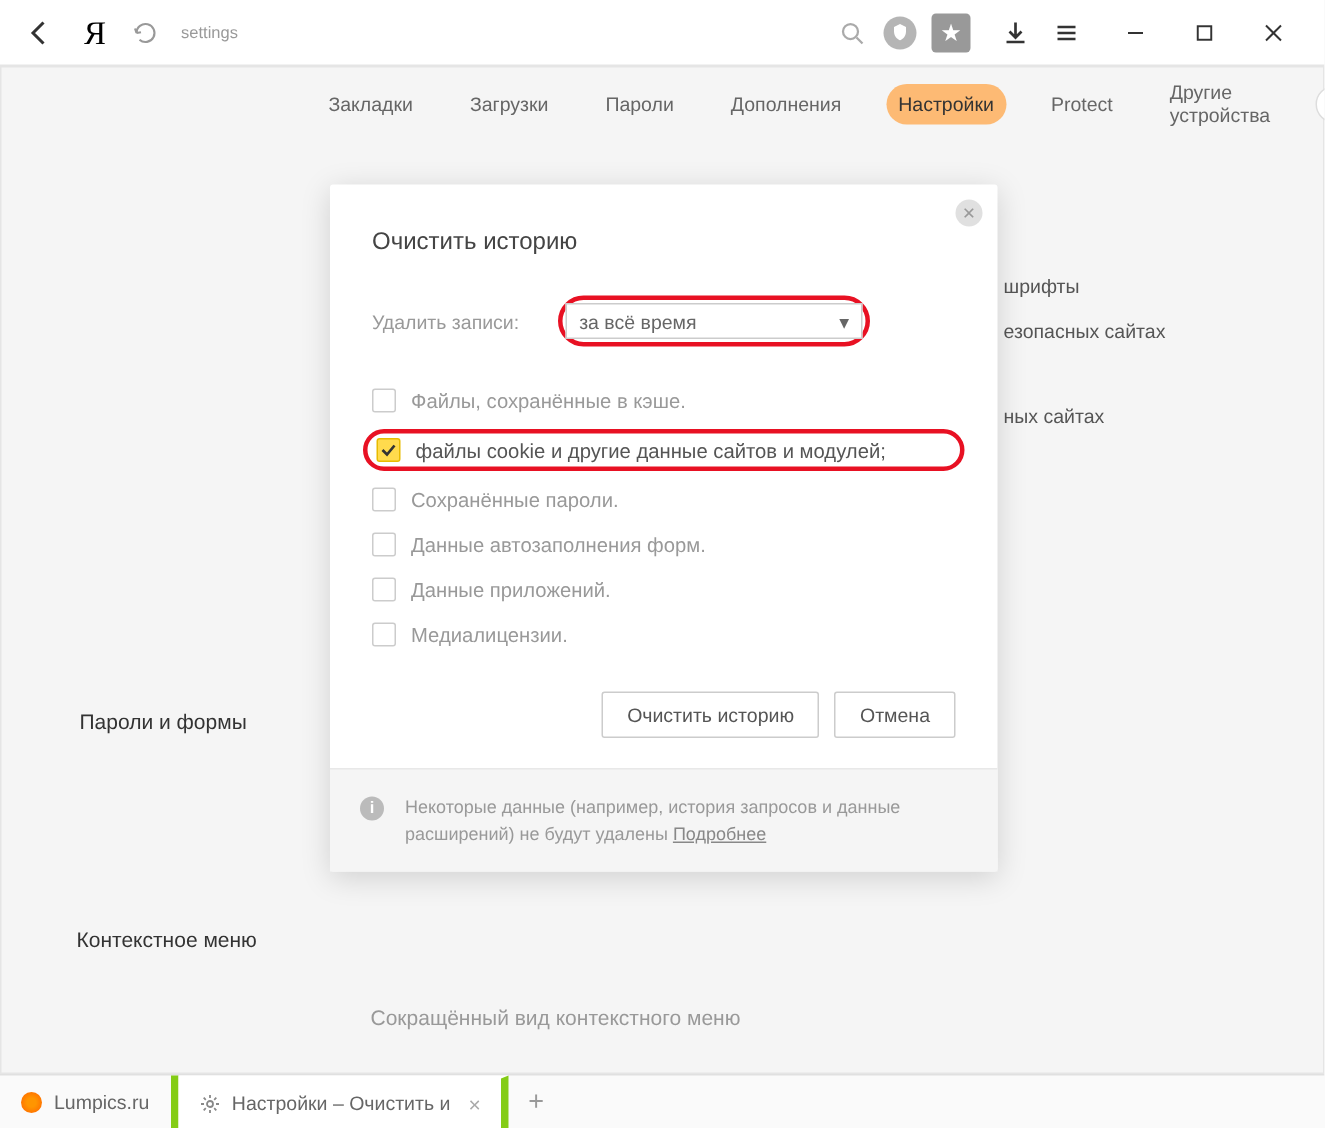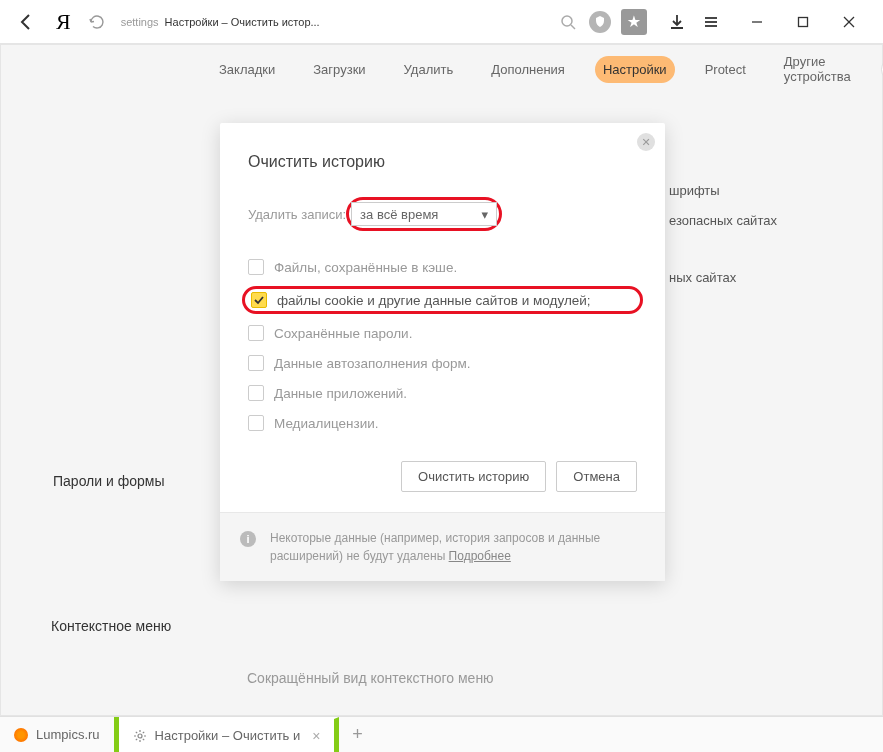--- a/index.html
+++ b/index.html
@@ -45,24 +45,24 @@
 
 .font-select { position: absolute; top: 694px; left: 330px; width: 128px; height: 26px; border: 1px solid #ccc; background: #fff; display: flex; align-items: center; padding: 0 8px; font-size: 13px; color: #999; justify-content: space-between; }
 .font-btn { position: absolute; top: 694px; left: 490px; width: 146px; height: 26px; border: 1px solid #ccc; background: #fff; display: flex; align-items: center; justify-content: center; font-size: 13px; color: #999; }
 
 
 .modal { position: absolute; top: 123px; left: 220px; width: 445px; background: #fff; box-shadow: 0 4px 20px rgba(0,0,0,0.15); border-radius: 2px; }
 .modal-close { position: absolute; top: 10px; right: 10px; width: 18px; height: 18px; border-radius: 50%; background: #e0e0e0; color: #999; display: flex; align-items: center; justify-content: center; font-size: 11px; cursor: pointer; }
 .modal-body { padding: 30px 28px 20px 28px; }
 .modal-title { font-size: 16px; color: #444; margin-bottom: 26px; }
 
-.time-row { display: flex; align-items: center; gap: 0; margin-bottom: 28px; }
+.time-row { display: flex; align-items: center; gap: 26px; margin-bottom: 28px; }
 .time-label { font-size: 13px; color: #999; }
 .time-select-wrap { position: relative; border: 3px solid #e81123; border-radius: 20px; padding: 2px; }
-.time-select { width: 146px; height: 24px; border: 1px solid #ccc; background: #fff; display: flex; align-items: center; padding: 0 8px; font-size: 13px; color: #666; justify-content: space-between; cursor: pointer; }
+.time-select { width: 198px; height: 24px; border: 1px solid #ccc; background: #fff; display: flex; align-items: center; padding: 0 8px; font-size: 13px; color: #666; justify-content: space-between; cursor: pointer; }
 
 .check-row { display: flex; align-items: center; gap: 10px; margin-bottom: 14px; font-size: 13.5px; color: #999; }
 .check-row.active { color: #555; }
 .checkbox { width: 16px; height: 16px; border: 1px solid #ccc; border-radius: 2px; flex-shrink: 0; display: flex; align-items: center; justify-content: center; color: #333; background: #fff; cursor: pointer; }
 .checkbox.checked { background: #ffdb4d; border-color: #e8bb00; }
 .checkbox.checked svg { display: block; }
 .checkbox svg { display: none; }
 
 .highlight-row-wrap { border: 3px solid #e81123; border-radius: 20px; padding: 3px 6px; margin: -3px -6px 11px -6px; }
 .highlight-row-wrap .check-row { margin-bottom: 0; }
@@ -94,21 +94,20 @@
       </svg>
   </div>
   <div class="logo-y">Я</div>
   <div class="reload-icon">
     <svg width="16" height="16" viewBox="0 0 16 16">
         <path d="M2 8 a6 6 0 1 1 2 4.5 M2 8 l-1 -3 M2 8 l3 -0.5" stroke="#999" stroke-width="1.4" fill="none"></path>
       </svg>
   </div>
   <div class="address">
     <span class="gray">settings</span>
-    <span class="black">Настройки – Очистить истор...</span>
   </div>
   <div class="addr-icons">
     <div class="addr-icon">
       <svg width="16" height="16" viewBox="0 0 16 16">
           <circle cx="7" cy="7" r="5" stroke="#aaa" stroke-width="1.5" fill="none"></circle>
           <line x1="11" y1="11" x2="15" y2="15" stroke="#aaa" stroke-width="1.5"></line>
         </svg>
     </div>
     <div class="shield-icon">
       <svg width="10" height="11" viewBox="0 0 10 11">
@@ -146,21 +145,21 @@
           <line x1="11" y1="1" x2="1" y2="11" stroke="#333" stroke-width="1.3"></line>
         </svg>
     </div>
   </div>
 </div>
 
 <div class="content-bg">
   <div class="tabs-row">
     <span class="tab">Закладки</span>
     <span class="tab">Загрузки</span>
-    <span class="tab">Удалить</span>
+    <span class="tab">Пароли</span>
     <span class="tab">Дополнения</span>
     <span class="tab active">Настройки</span>
     <span class="tab">Protect</span>
     <span class="tab">Другие устройства</span>
     <span class="tabs-search">Поис</span>
   </div>
 
   <div class="bg-text bg-text-1">шрифты</div>
   <div class="bg-text bg-text-2">езопасных сайтах</div>
   <div class="bg-text bg-text-3">ных сайтах</div>

